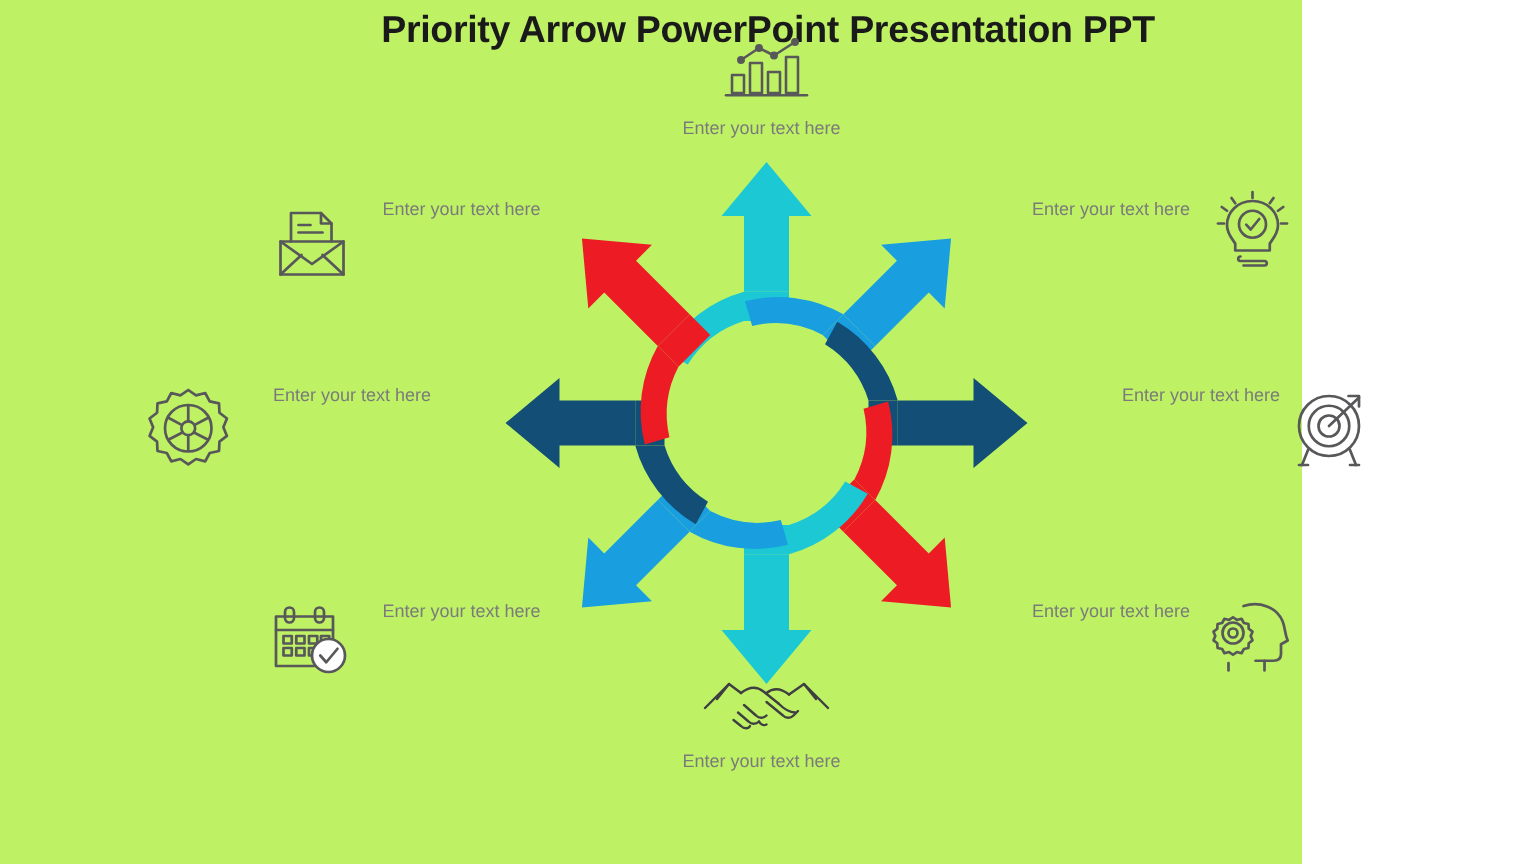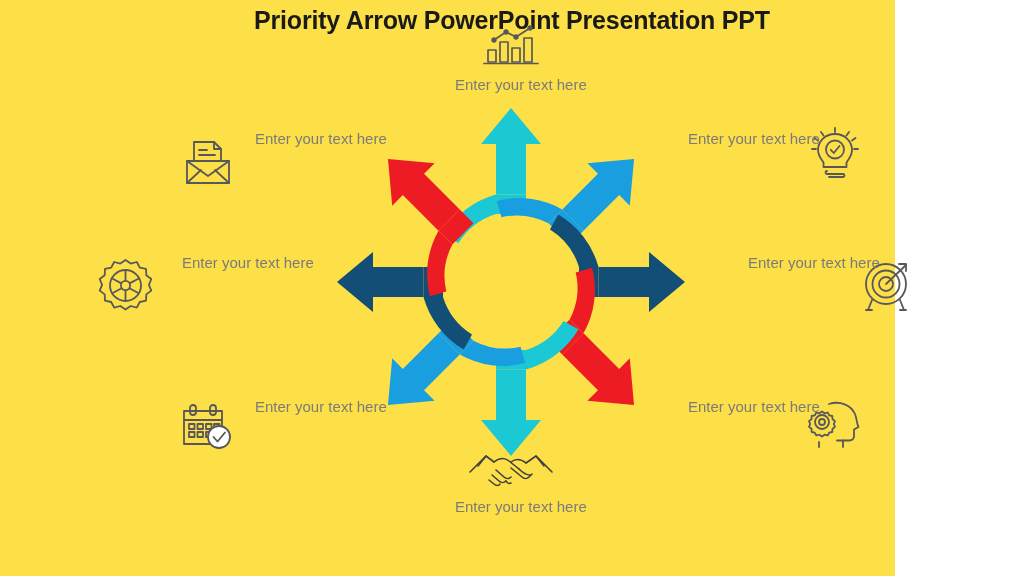--- a/index.html
+++ b/index.html
@@ -12,38 +12,37 @@
     background: #ffffff;
     font-family: "Liberation Sans", sans-serif;
     overflow: hidden;
     position: relative;
   }
   .slide {
     position: absolute;
     inset: 0;
     width: 868px;
     height: 576px;
-    background: #fde047;
-    padding-left: 27px;
+    background: #bef264;
   }
   .title {
     position: absolute;
     top: 5px;
     left: 0;
     width: 1024px;
     text-align: center;
     font-size: 25px;
     font-weight: bold;
     color: #1a1a1a;
     letter-spacing: -0.2px;
     line-height: 30px;
   }
   .label {
     position: absolute;
-    font-size: 15px;
+    font-size: 12px;
     color: #7b7b7b;
     white-space: nowrap;
     line-height: 14px;
   }
   .icon {
     position: absolute;
     color: #58585a;
   }
   .icon svg {
     display: block;

